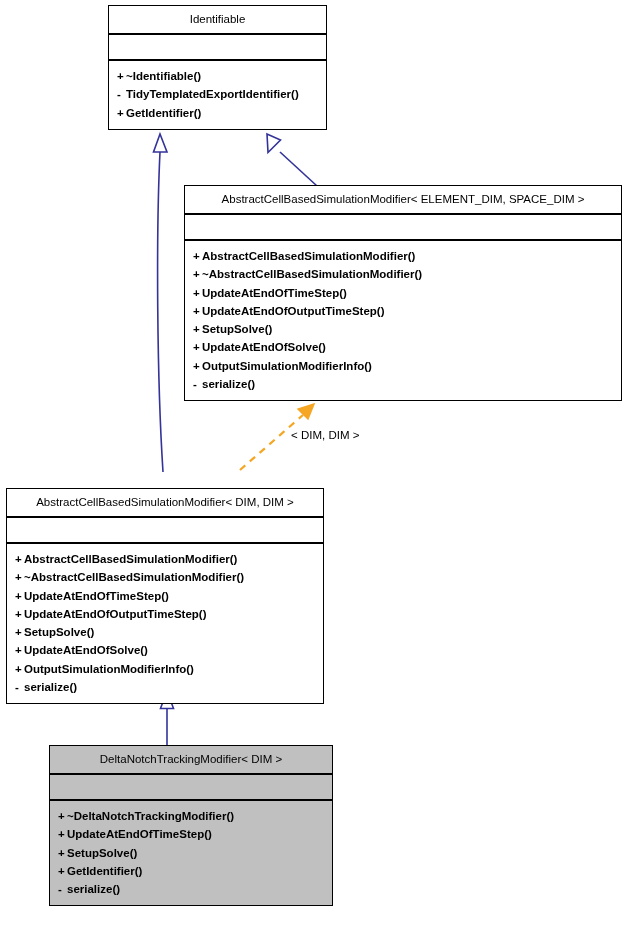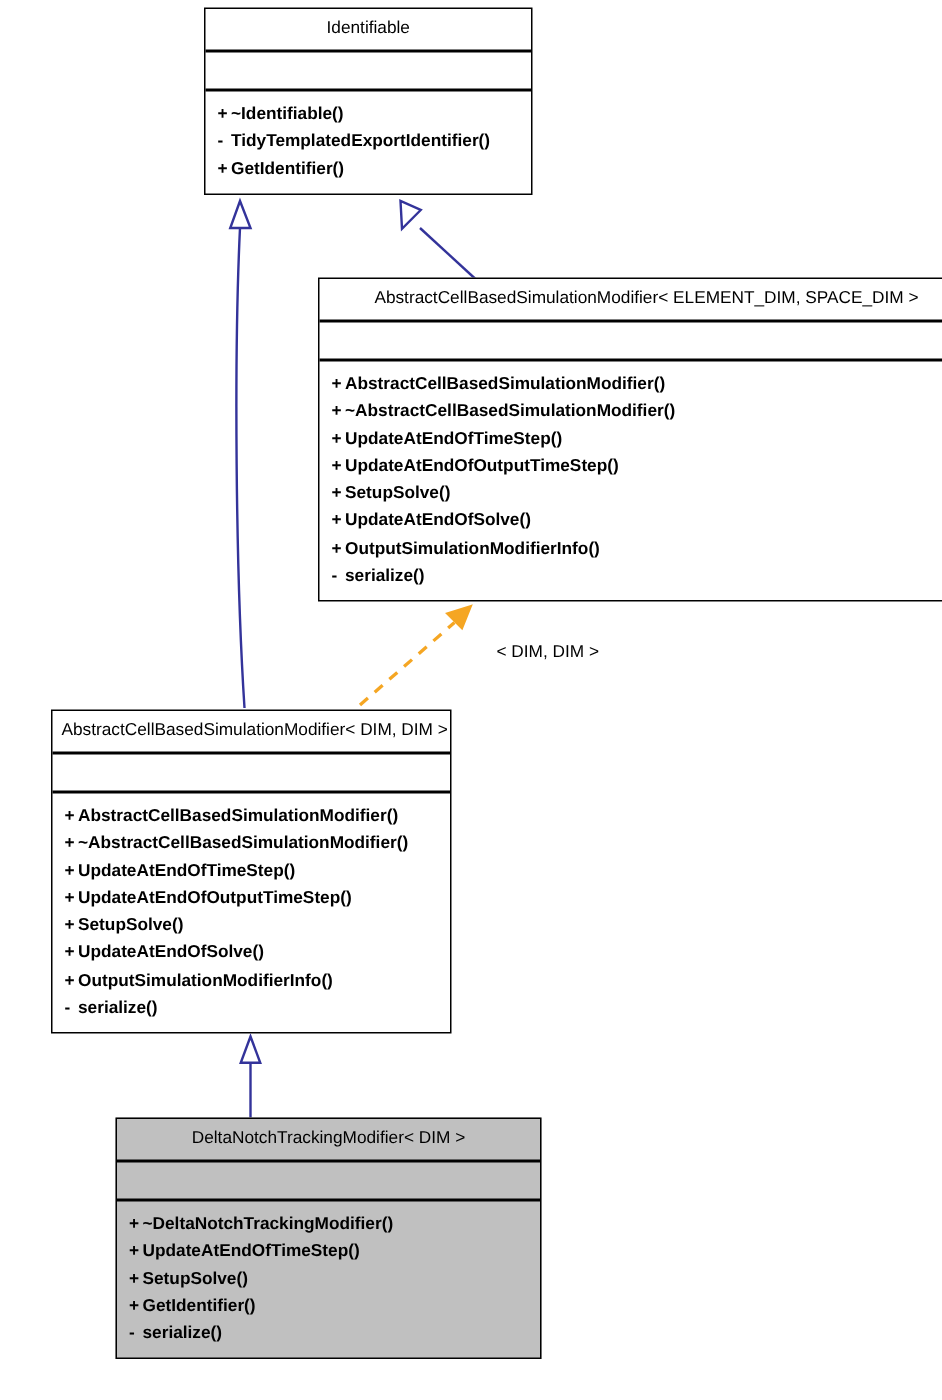--- a/index.html
+++ b/index.html
@@ -25,21 +25,20 @@
     width: 628px;
     height: 933px;
     pointer-events: none;
   }
   .uml-class {
     position: absolute;
     box-sizing: border-box;
     border: 1px solid #000000;
     background: #ffffff;
     z-index: 2;
-    margin-left: 28px;
   }
   .uml-class.highlight {
     background: #c0c0c0;
   }
   .class-title {
     text-align: center;
     font-size: 11.5px;
     color: #000000;
     line-height: 14px;
     padding: 6px 6px 7px 6px;
@@ -142,23 +141,23 @@
       </div>
       <div class="member">
         <span class="vis">+</span><span>OutputSimulationModifierInfo()</span>
       </div>
       <div class="member">
         <span class="vis">-</span><span>serialize()</span>
       </div>
     </div>
   </div>
 
-  <div class="edge-label" style="left:291px; top:429px;margin-left:40px;">&lt; DIM, DIM &gt;</div>
-
-  <div class="uml-class" style="left:6px; top:473px; width:267px;">
+  <div class="edge-label" style="left:291px; top:429px;">&lt; DIM, DIM &gt;</div>
+
+  <div class="uml-class" style="left:6px; top:488px; width:318px;">
     <div class="class-title">AbstractCellBasedSimulationModifier&lt; DIM, DIM &gt;</div>
     <div class="class-attrs"></div>
     <div class="class-ops">
       <div class="member">
         <span class="vis">+</span><span>AbstractCellBasedSimulationModifier()</span>
       </div>
       <div class="member">
         <span class="vis">+</span><span>~AbstractCellBasedSimulationModifier()</span>
       </div>
       <div class="member">

